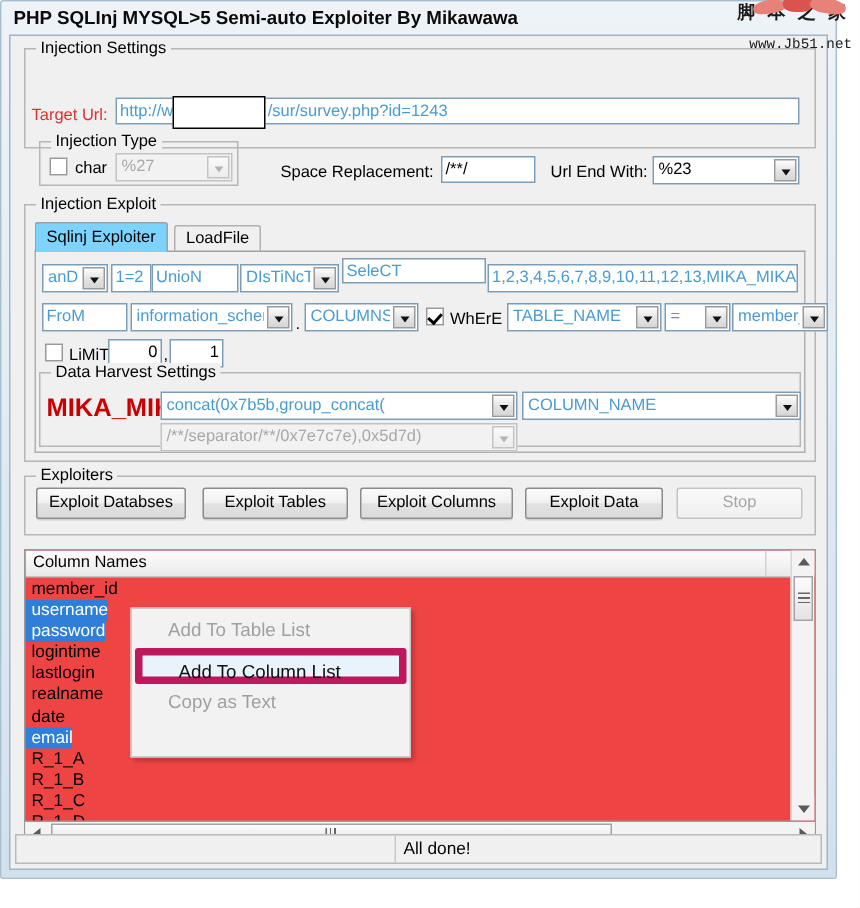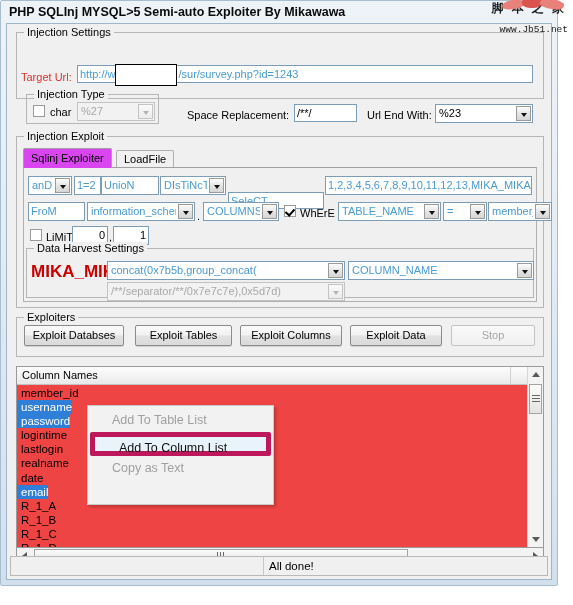--- a/index.html
+++ b/index.html
@@ -216,21 +216,21 @@
     background: #f0f0f0;
     border: 1px solid #b0b0b0;
     border-bottom: none;
     border-radius: 2px 2px 0 0;
     white-space: nowrap;
   }
   .tab.active {
     top: 0;
     height: 20px;
     line-height: 19px;
-    background: #d946ef;
+    background: #7dd3fc;
     border-color: #a0a0a0;
     z-index: 2;
   }
   .tabpage {
     position: absolute;
     left: 0; right: 0;
     top: 19px; bottom: 0;
     border: 1px solid #b0b0b0;
     border-top: 1px solid #a0a0a0;
     background: #f0f0f0;
@@ -497,21 +497,21 @@
       <div class="combo" style="left:21px; top:152px; width:44px; height:19px;">
         <span class="ctxt">anD</span>
         <span class="cbtn"></span>
       </div>
       <div class="tb" style="left:67px; top:152px; width:27px; height:19px;">1=2</div>
       <div class="tb" style="left:94px; top:152px; width:58px; height:19px;">UnioN</div>
       <div class="combo" style="left:153px; top:152px; width:66px; height:19px;">
         <span class="ctxt">DIsTiNcT</span>
         <span class="cbtn"></span>
       </div>
-      <div class="tb" style="left:221px; top:168px; width:96px; height:17px;">SeleCT</div>
+      <div class="tb" style="left:221px; top:148px; width:96px; height:17px;">SeleCT</div>
       <div class="tb" style="left:318px; top:152px; width:207px; height:19px;">1,2,3,4,5,6,7,8,9,10,11,12,13,MIKA_MIKA,15,1</div>
 
       <div class="tb" style="left:21px; top:178px; width:57px; height:19px;">FroM</div>
       <div class="combo" style="left:80px; top:178px; width:108px; height:19px;">
         <span class="ctxt">information_schema</span>
         <span class="cbtn"></span>
       </div>
       <span class="lbl" style="left:190px; top:185px;">.</span>
       <div class="combo" style="left:196px; top:178px; width:76px; height:19px;">
         <span class="ctxt">COLUMNS</span>

